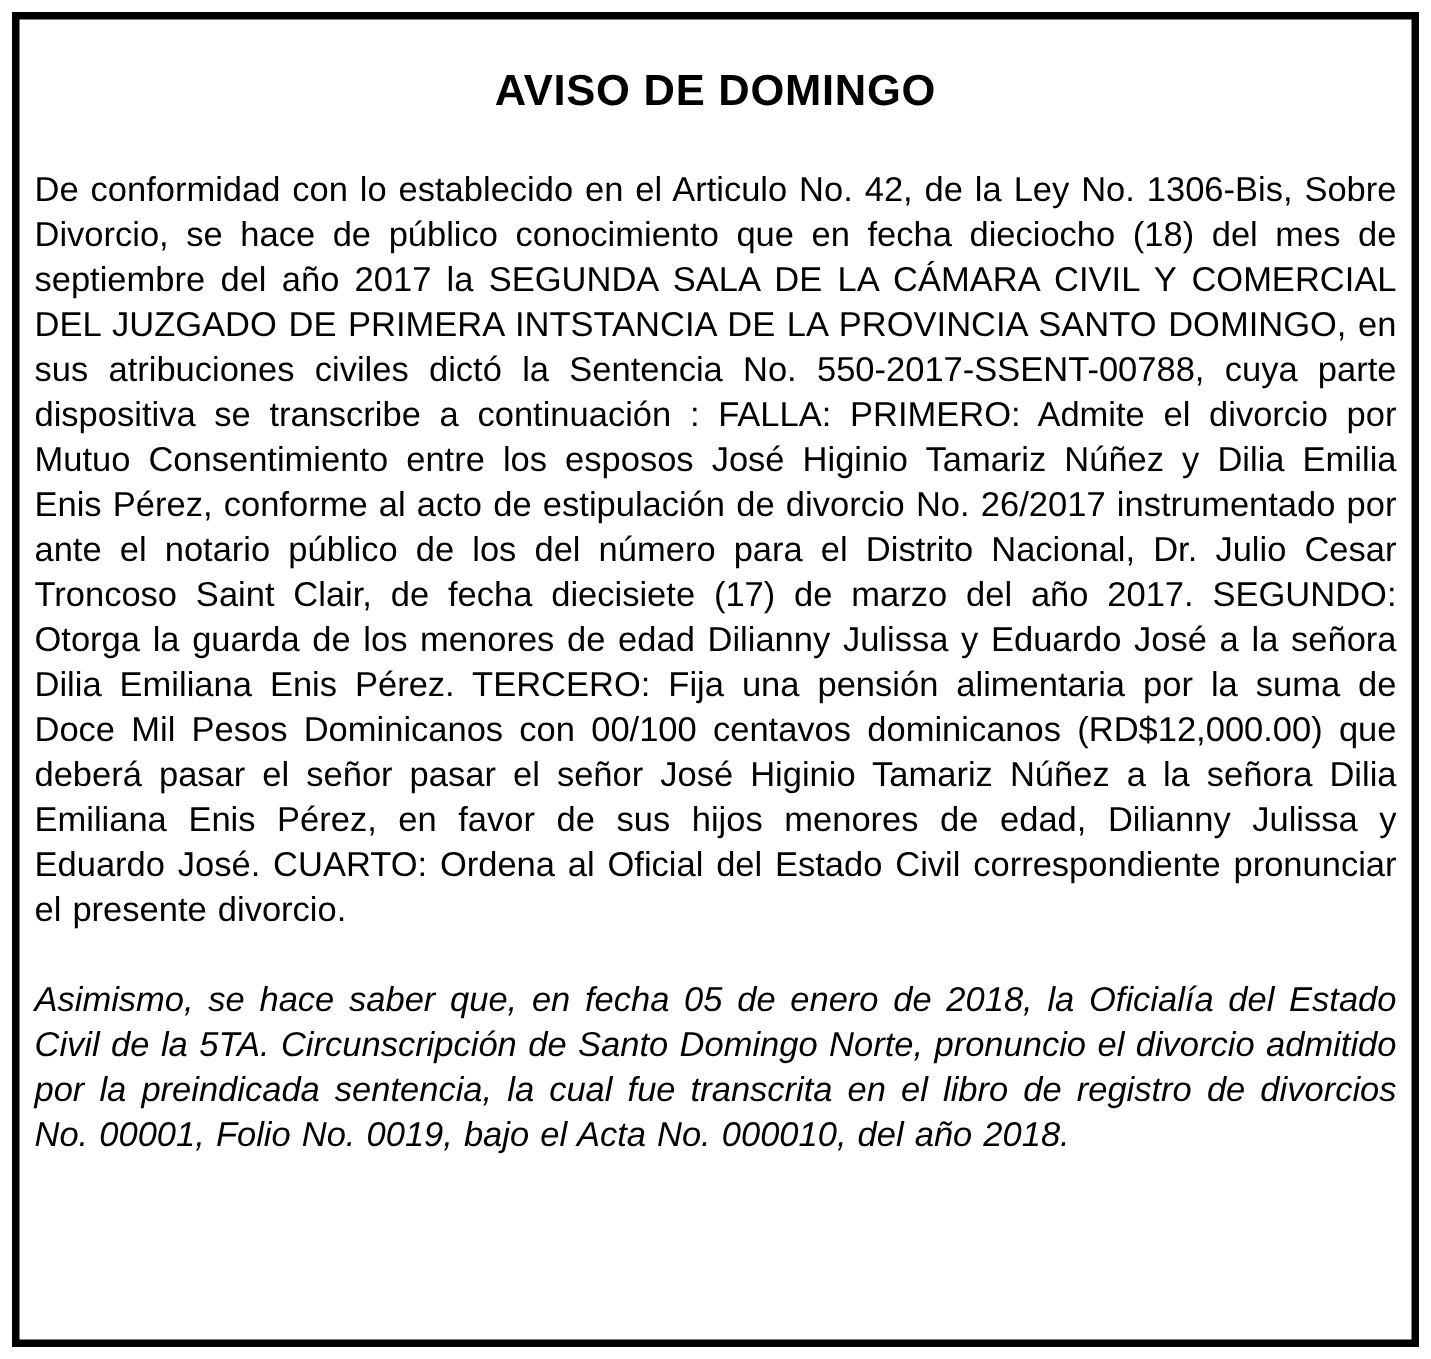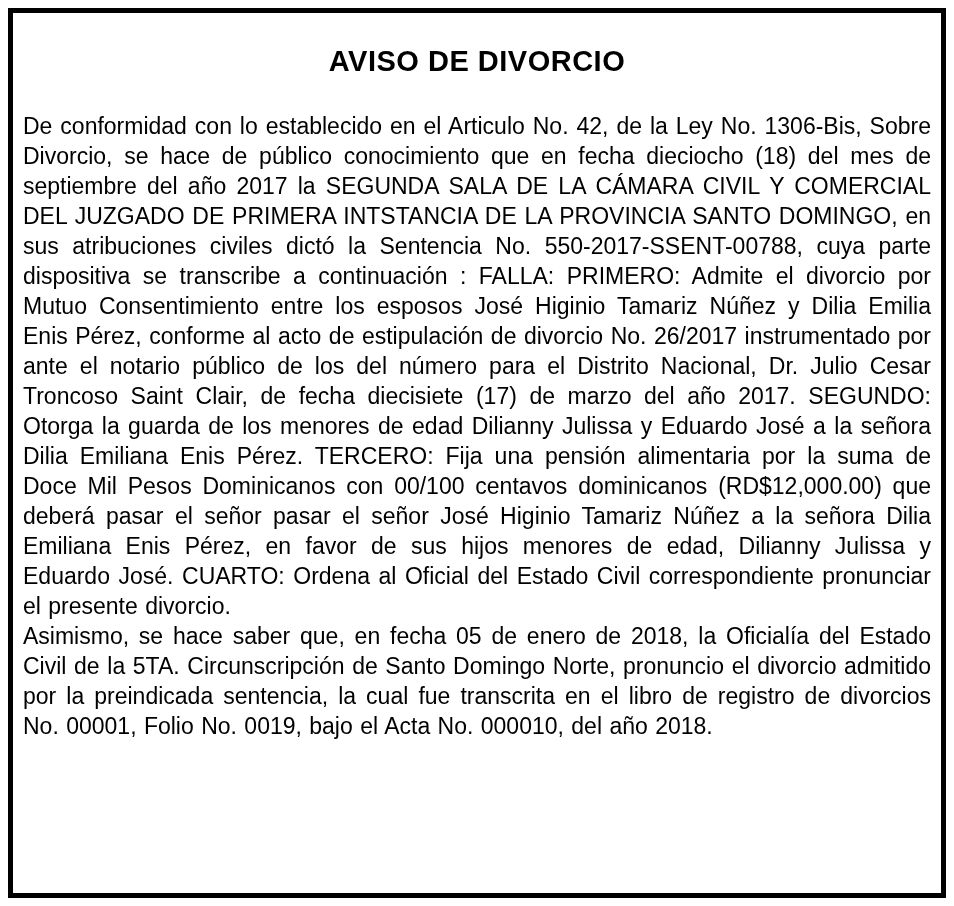--- a/index.html
+++ b/index.html
@@ -34,24 +34,26 @@
     margin-bottom: 32px;
   }
   .doc-paragraph {
     font-size: 23px;
     line-height: 30px;
     color: #000000;
     text-align: justify;
     word-spacing: 1px;
   }
   .doc-paragraph + .doc-paragraph {
+    margin-top: 30px;
+    font-style: italic;
   }
 </style>
 </head>
 <body>
 
 <div class="page">
   <div class="frame">
-    <h1 class="doc-title">AVISO DE DIVORCIO</h1>
+    <h1 class="doc-title">AVISO DE DOMINGO</h1>
     <p class="doc-paragraph">De conformidad con lo establecido en el Articulo No. 42, de la Ley No. 1306-Bis, Sobre Divorcio, se hace de público conocimiento que en fecha dieciocho (18) del mes de septiembre del año 2017 la  SEGUNDA SALA DE LA CÁMARA CIVIL Y COMERCIAL DEL JUZGADO DE PRIMERA INTSTANCIA DE LA PROVINCIA SANTO DOMINGO, en sus atribuciones civiles dictó la Sentencia No. 550-2017-SSENT-00788, cuya parte dispositiva se transcribe a continuación : FALLA:  PRIMERO:  Admite el divorcio por Mutuo Consentimiento entre los esposos José Higinio Tamariz Núñez y Dilia Emilia Enis Pérez, conforme al acto de estipulación de divorcio No. 26/2017 instrumentado por ante el notario público de los del número para el Distrito Nacional, Dr. Julio Cesar Troncoso Saint Clair, de fecha diecisiete (17) de marzo del año 2017. SEGUNDO: Otorga la guarda de los menores de edad Dilianny Julissa y Eduardo José a la señora Dilia Emiliana Enis Pérez.  TERCERO: Fija  una pensión alimentaria por la suma de Doce Mil Pesos Dominicanos con 00/100 centavos dominicanos (RD$12,000.00) que deberá pasar el señor pasar el señor José Higinio Tamariz Núñez a la señora Dilia Emiliana Enis Pérez, en favor de sus hijos menores de edad, Dilianny Julissa y Eduardo José. CUARTO: Ordena al Oficial del Estado Civil correspondiente pronunciar el presente divorcio.</p>
     <p class="doc-paragraph">Asimismo, se hace saber que, en fecha 05 de enero de 2018, la Oficialía del Estado Civil de la 5TA. Circunscripción de Santo Domingo Norte, pronuncio el divorcio admitido por la preindicada sentencia, la cual fue transcrita en el libro de registro de divorcios No. 00001, Folio No. 0019, bajo el Acta No. 000010, del año 2018.</p>
   </div>
 </div>
 
 </body></html>

